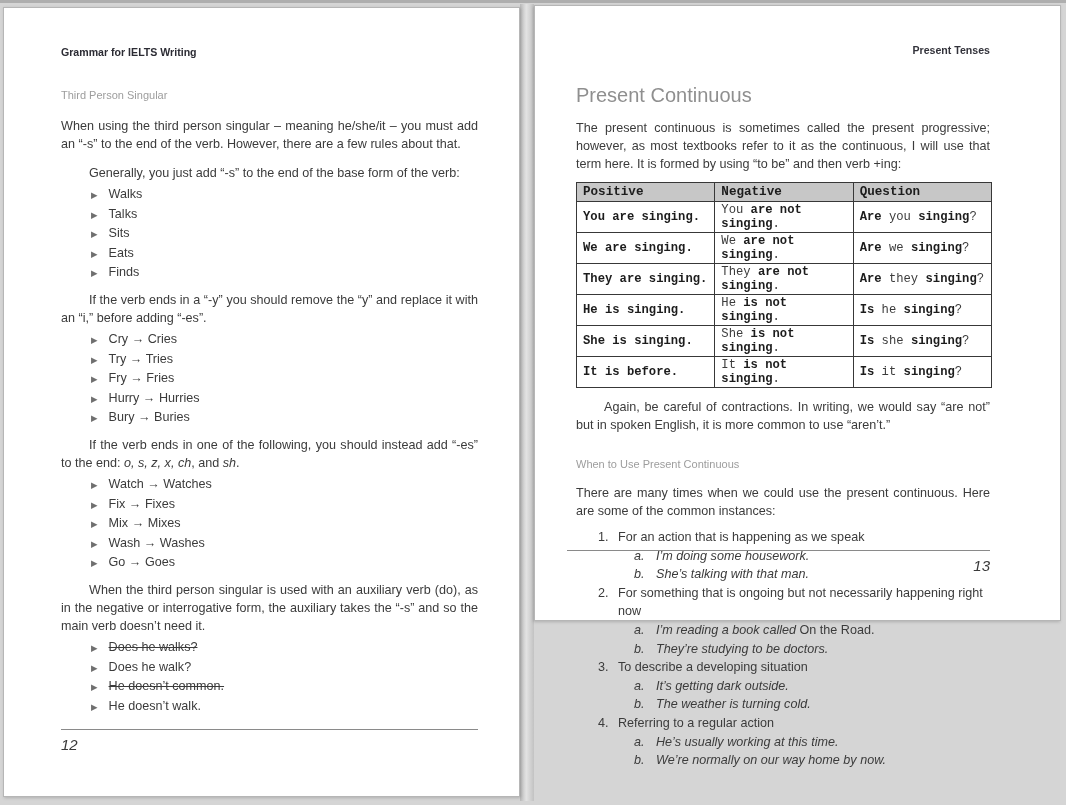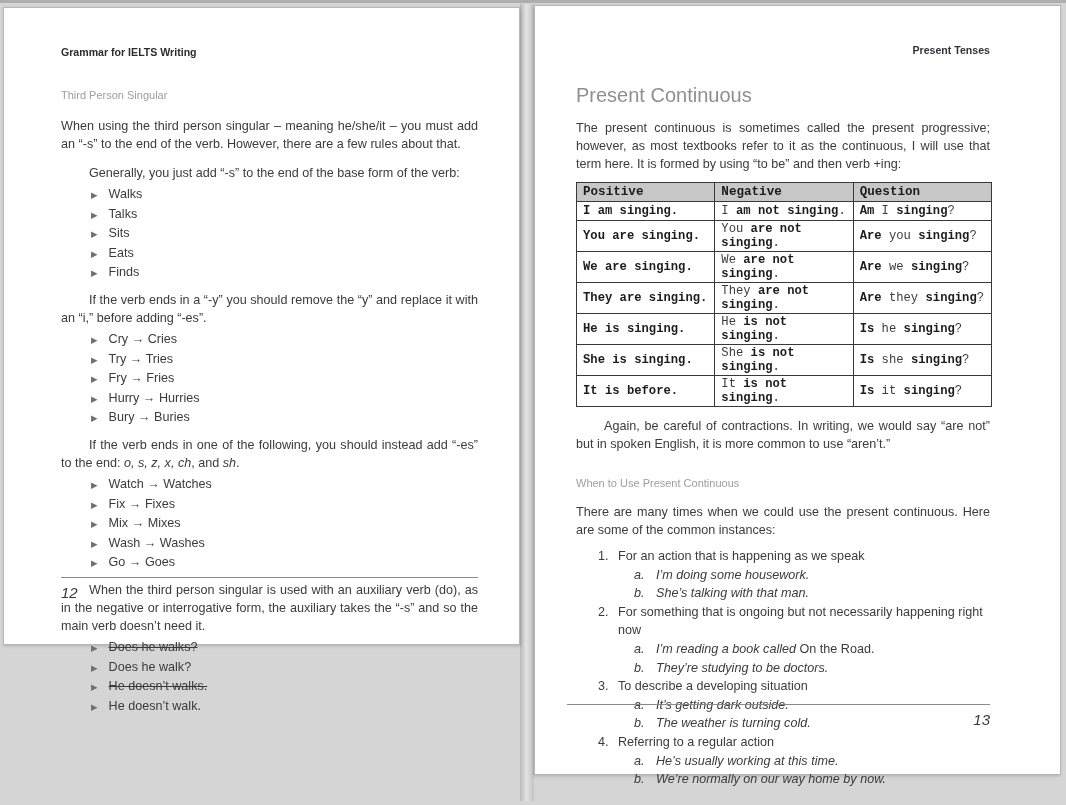--- a/index.html
+++ b/index.html
@@ -23,24 +23,24 @@
   }
   .page{
     position:absolute;
     background:#ffffff;
     border:1px solid #b6b6b6;
     box-sizing:border-box;
     color:#3b3b3b;
     font-size:12.6px;
     line-height:18px;
   }
-  .page-left{left:3px;top:7px;width:517px;height:638px;
+  .page-left{left:3px;top:7px;width:517px;height:790px;
     box-shadow:1px 1px 3px rgba(0,0,0,.18);
     padding:37px 41px 0 57px;}
-  .page-right{left:534px;top:5px;width:527px;height:770px;
+  .page-right{left:534px;top:5px;width:527px;height:616px;
     box-shadow:-1px 1px 3px rgba(0,0,0,.18);
     padding:37px 70px 0 41px;}
 
   .running-header{
     font-size:10.6px;line-height:14px;font-weight:700;color:#2c2c34;
   }
   .running-header.right{text-align:right;font-weight:600;color:#33333b;}
 
   .h1{
     font-size:20px;line-height:23px;font-weight:400;color:#8f8f8f;
@@ -204,21 +204,21 @@
           <span class="use-text"><span class="f-x">Does he walks?</span></span>
         </div>
 
         <div class="bullet-row">
           <span class="tri">▶</span>
           <span class="use-text"><span>Does he walk?</span></span>
         </div>
 
         <div class="bullet-row">
           <span class="tri">▶</span>
-          <span class="use-text"><span class="f-x">He doesn’t walks.</span></span>
+          <span class="use-text"><span class="f-x">He doesn’t common.</span></span>
         </div>
 
         <div class="bullet-row">
           <span class="tri">▶</span>
           <span class="use-text"><span>He doesn’t walk.</span></span>
         </div>
       </div>
 
     <div class="footer">
       <div class="rule"></div>
@@ -240,25 +240,20 @@
         </colgroup>
       <thead>
         <tr>
           <th>Positive</th>
           <th>Negative</th>
           <th>Question</th>
         </tr>
       </thead>
       <tbody>
 
-          <tr>
-            <td><span class="f-b">I am singing.</span></td>
-            <td><span>I </span><span class="f-b">am not singing</span><span>.</span></td>
-            <td><span class="f-b">Am</span><span> I </span><span class="f-b">singing</span><span>?</span></td>
-          </tr>
 
           <tr>
             <td><span class="f-b">You are singing.</span></td>
             <td><span>You </span><span class="f-b">are not singing</span><span>.</span></td>
             <td><span class="f-b">Are</span><span> you </span><span class="f-b">singing</span><span>?</span></td>
           </tr>
 
           <tr>
             <td><span class="f-b">We are singing.</span></td>
             <td><span>We </span><span class="f-b">are not singing</span><span>.</span></td>

